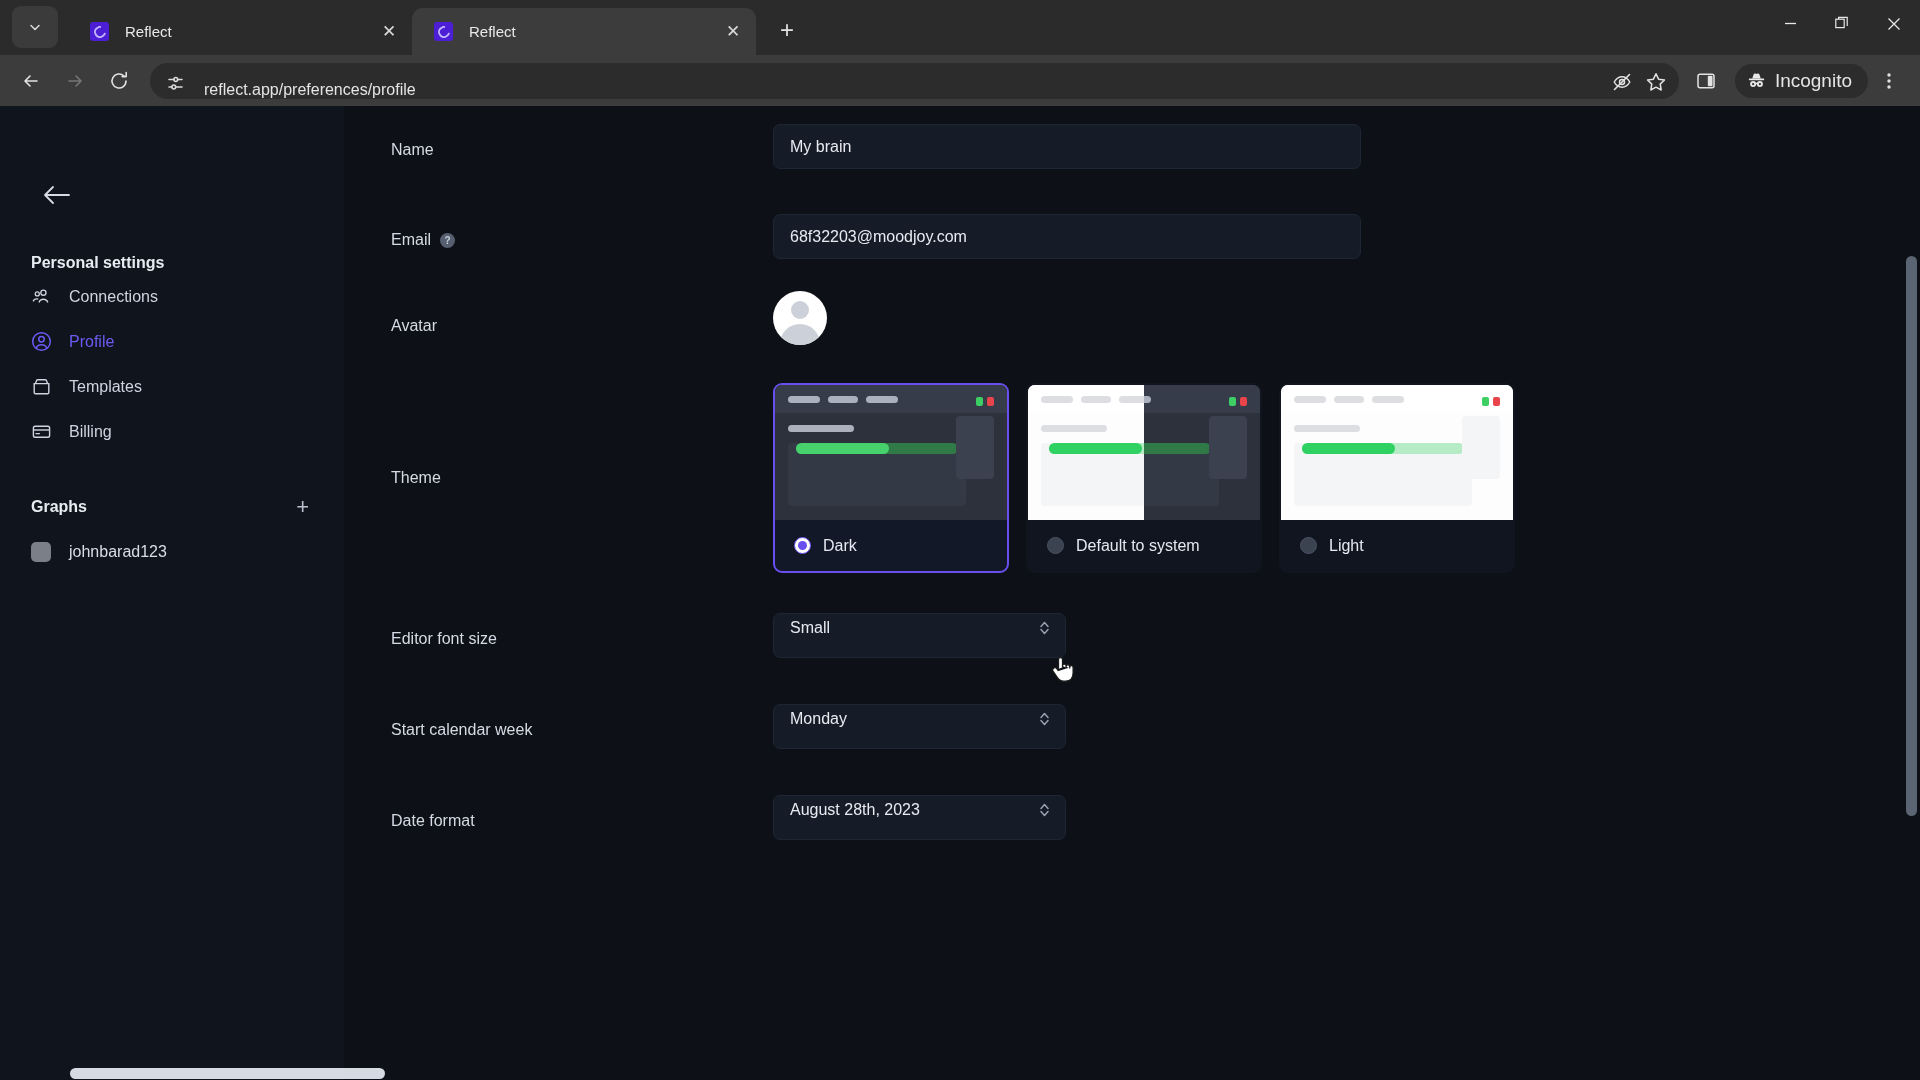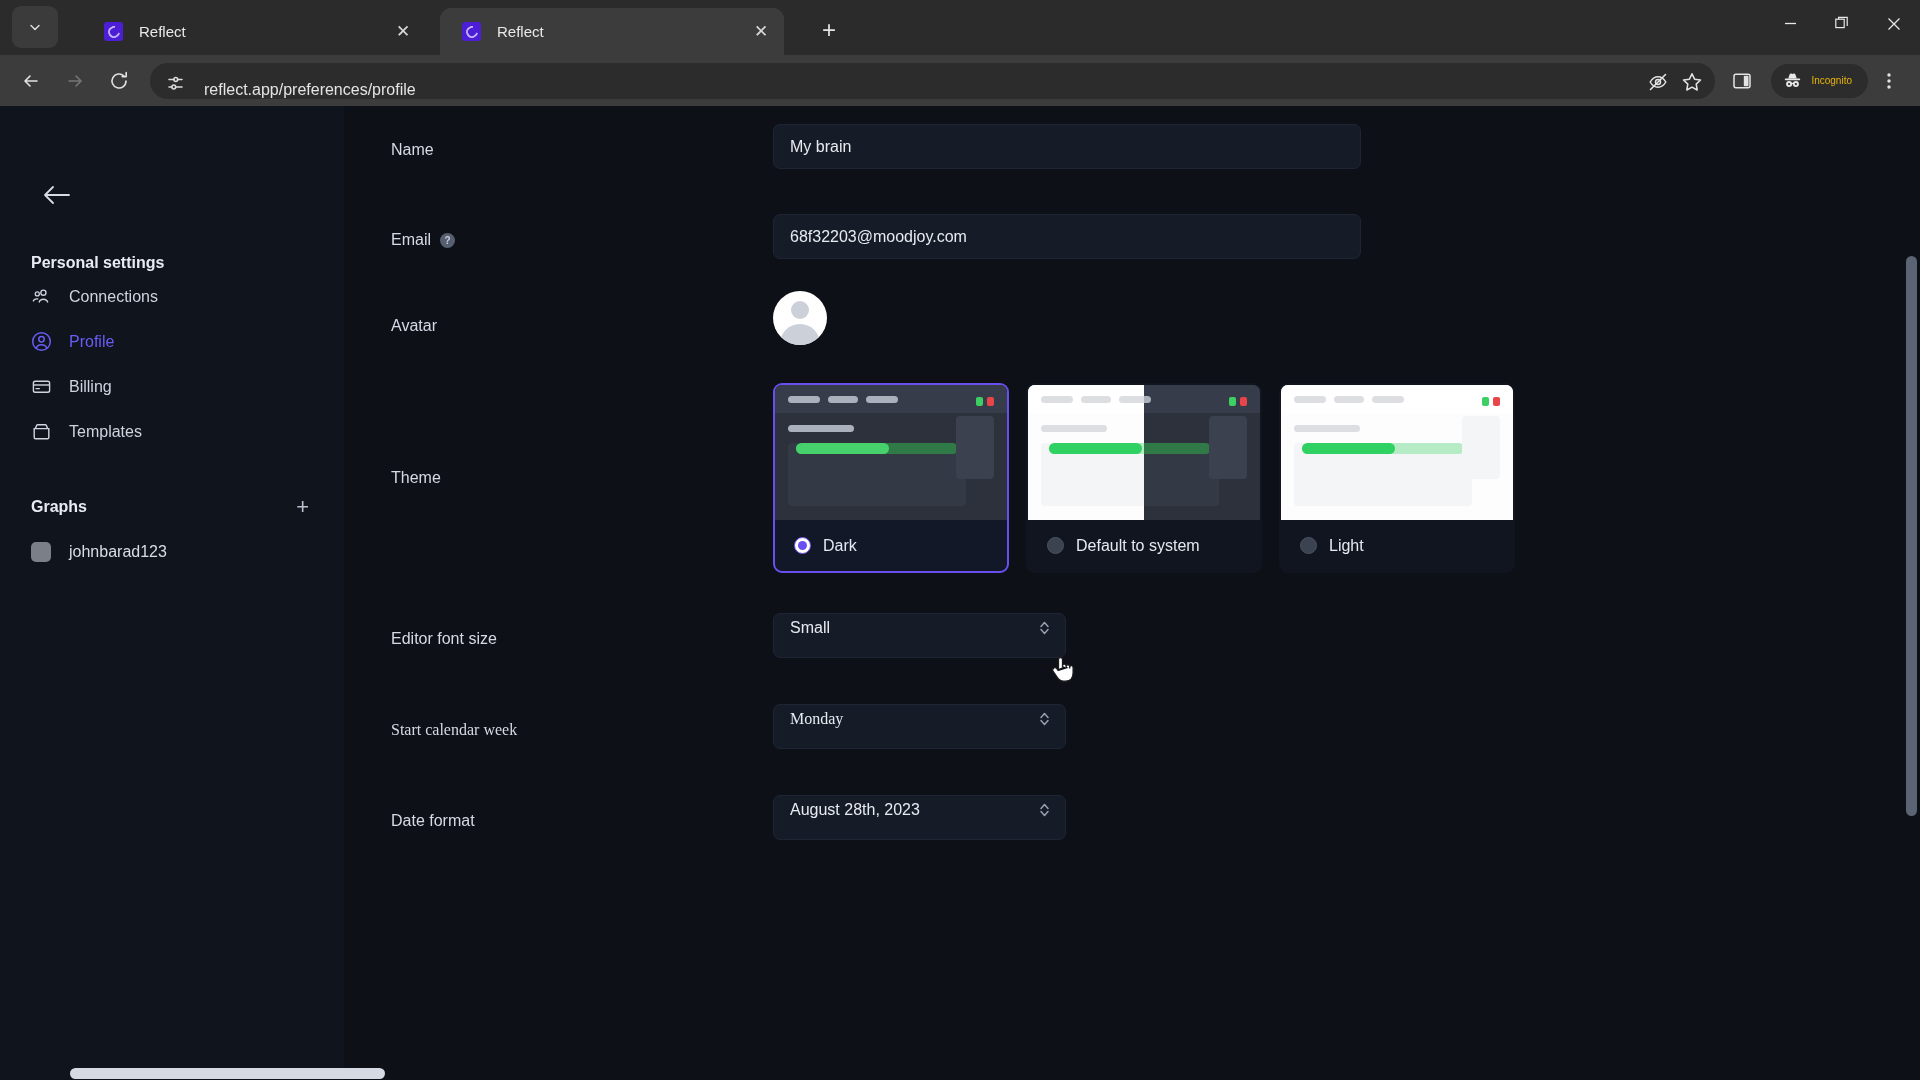--- a/index.html
+++ b/index.html
@@ -15,21 +15,20 @@
   .browser { width: 1920px; height: 1080px; display: flex; flex-direction: column; }
 
   .tabstrip {
     height: 55px;
     background: #2b2b2b;
     display: flex;
     align-items: flex-end;
     padding-left: 12px;
     flex: 0 0 55px;
     position: relative;
-    gap: 14px;
   }
   .tab-list-btn {
     width: 46px; height: 42px;
     border-radius: 9px;
     background: #3b3b3b;
     display: flex; align-items: center; justify-content: center;
     margin-bottom: 7px;
     flex: 0 0 auto;
     cursor: pointer;
   }
@@ -159,21 +158,21 @@
   .incognito {
     height: 34px;
     background: #2c2c2c;
     border-radius: 17px;
     display: flex; align-items: center;
     padding: 0 16px 0 11px;
     gap: 8px;
     margin-left: 10px;
     cursor: pointer;
   }
-  .incognito span { font-size: 10px; color: #eab308; white-space: nowrap; text-align: center; }
+  .incognito span { font-size: 19px; color: #e5e5e5; white-space: nowrap; text-align: center; }
 
   
   .viewport {
     flex: 1 1 auto;
     background: #0d1117;
     display: flex;
     position: relative;
     overflow: hidden;
   }
 
@@ -356,21 +355,21 @@
   }
   .radio.on { background: #ffffff; border-color: #6a4ff0; }
   .radio.on::after {
     content: ''; position: absolute; inset: 3px;
     border-radius: 50%; background: #6a4ff0;
   }
   .tfoot .tlabel { font-size: 16px; color: #e6e9f1; }
 
   .row-select { height: 52px; }
   .row-fontsize { margin-top: 40px; }
-  .row-week { margin-top: 39px; font-family: Liberation Serif, serif; }
+  .row-week { margin-top: 39px; }
   .row-date { margin-top: 39px; }
   .select {
     width: 293px;
     height: 45px;
     background: #161c27;
     border: 1px solid #1e2533;
     border-radius: 7px;
     display: flex; align-items: center; justify-content: space-between;
     padding: 0 14px 15px 16px;
     font-size: 16px;
@@ -557,36 +556,36 @@
             <circle cx="10.5" cy="8.2" r="2.7" stroke="#6a5cf5" stroke-width="1.5" fill="none"></circle>
             <path d="M4.9 17.6a6 6 0 0 1 11.2 0" stroke="#6a5cf5" stroke-width="1.5" fill="none"></path>
           </svg>
         </span>
         <span>Profile</span>
       </div>
 
       <div class="sb-item">
         <span class="sbico">
           <svg width="21" height="21" viewBox="0 0 21 21">
+            <path d="M3.2 7.6h14.6v8.8a1.3 1.3 0 0 1-1.3 1.3H4.5a1.3 1.3 0 0 1-1.3-1.3z" stroke="#cfd4e0" stroke-width="1.4" fill="none"></path>
+            <path d="M4.4 7.6l1.2-3.1a1.3 1.3 0 0 1 1.2-.8h7.4a1.3 1.3 0 0 1 1.2.8l1.2 3.1" stroke="#cfd4e0" stroke-width="1.4" fill="none"></path>
+          </svg>
+        </span>
+        <span>Templates</span>
+      </div>
+
+      <div class="sb-item">
+        <span class="sbico">
+          <svg width="21" height="21" viewBox="0 0 21 21">
             <rect x="2.4" y="5.2" width="16.2" height="11" rx="1.8" stroke="#cfd4e0" stroke-width="1.4" fill="none"></rect>
             <path d="M2.4 9h16.2" stroke="#cfd4e0" stroke-width="1.4"></path>
             <path d="M5 12.6h3.4" stroke="#cfd4e0" stroke-width="1.4" stroke-linecap="round"></path>
           </svg>
         </span>
         <span>Billing</span>
-      </div>
-
-      <div class="sb-item">
-        <span class="sbico">
-          <svg width="21" height="21" viewBox="0 0 21 21">
-            <path d="M3.2 7.6h14.6v8.8a1.3 1.3 0 0 1-1.3 1.3H4.5a1.3 1.3 0 0 1-1.3-1.3z" stroke="#cfd4e0" stroke-width="1.4" fill="none"></path>
-            <path d="M4.4 7.6l1.2-3.1a1.3 1.3 0 0 1 1.2-.8h7.4a1.3 1.3 0 0 1 1.2.8l1.2 3.1" stroke="#cfd4e0" stroke-width="1.4" fill="none"></path>
-          </svg>
-        </span>
-        <span>Templates</span>
       </div>
 
       <div class="sb-graphs-head">
         <span class="gt">Graphs</span>
         <span class="plus">+</span>
       </div>
 
       <div class="sb-graph">
         <span class="swatch"></span>
         <span class="gname">johnbarad123</span>

